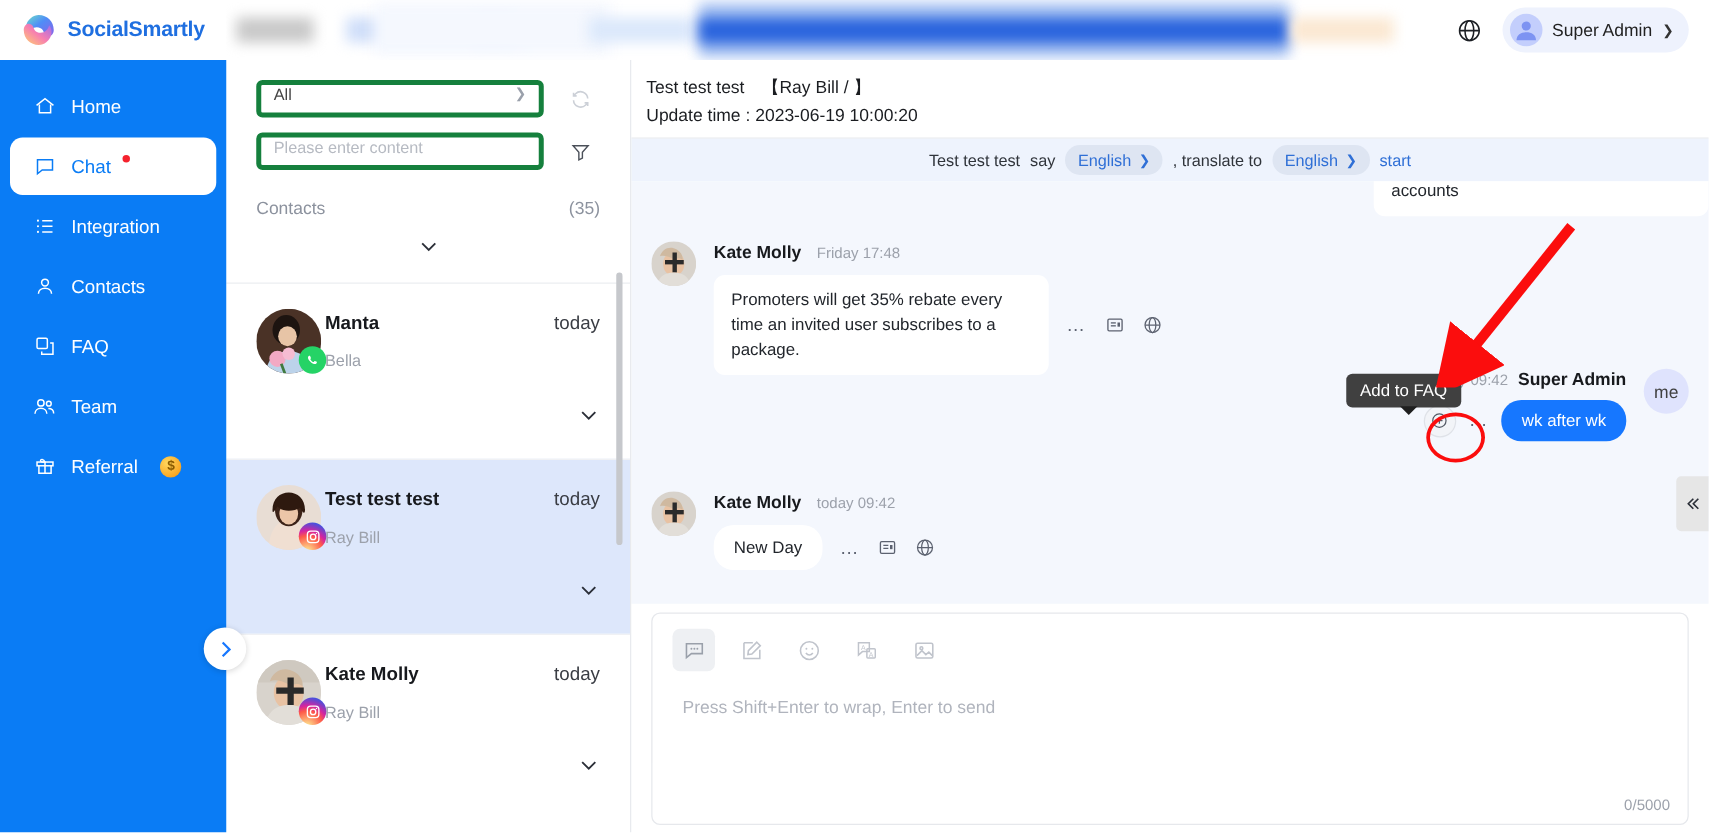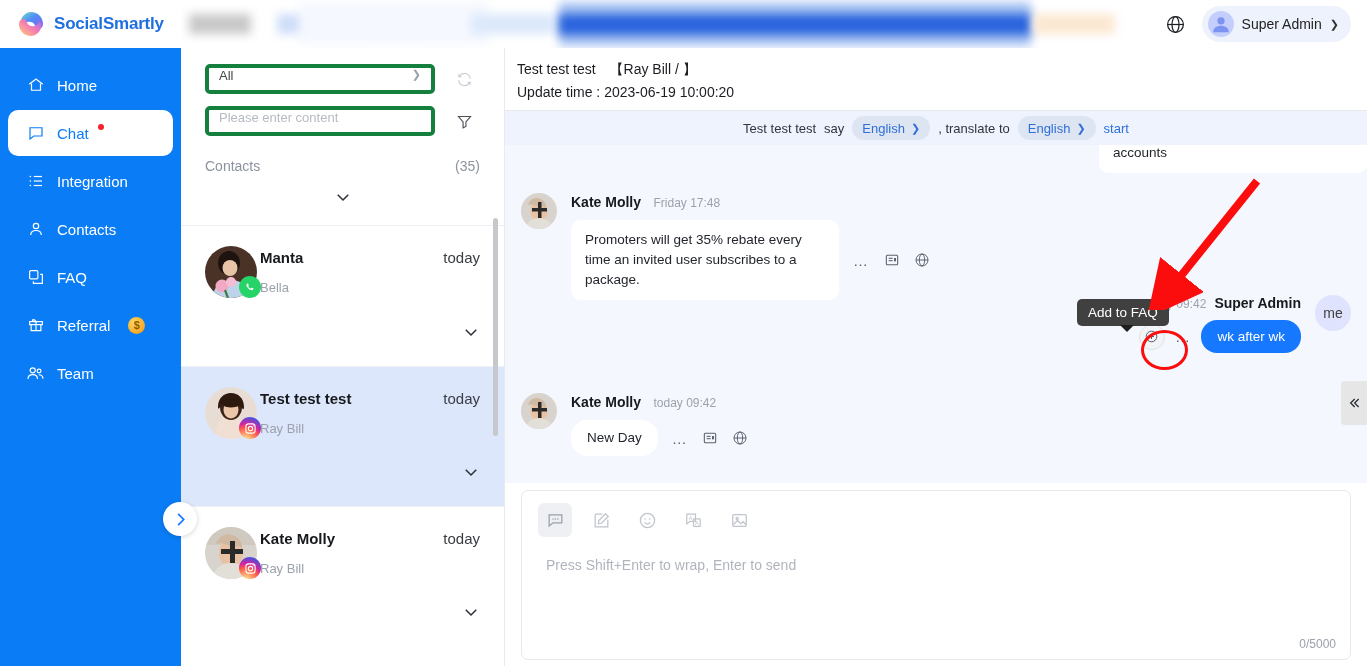--- a/index.html
+++ b/index.html
@@ -305,41 +305,41 @@
         <svg viewBox="0 0 24 24" width="18" height="18" fill="none" stroke="currentColor" stroke-width="1.6">
           <rect x="3.5" y="3.5" width="11" height="11" rx="1.5"></rect>
           <path d="M17.5 8.5h3v12h-12v-3"></path>
         </svg>
       </span>
       <span>FAQ</span>
     </div>
 
     <div class="nav-item">
       <span class="nav-ico">
+        <svg viewBox="0 0 24 24" width="19" height="19" fill="none" stroke="currentColor" stroke-width="1.5">
+          <circle cx="8.5" cy="8" r="3.2"></circle>
+            <path d="M2.5 19c0-3.6 2.8-5.5 6-5.5s6 1.9 6 5.5"></path>
+          <circle cx="16.5" cy="8.8" r="2.4"></circle>
+            <path d="M16 13.6c3 0 5.4 1.8 5.4 5"></path>
+        </svg>
+      </span>
+      <span>Team</span>
+    </div>
+
+    <div class="nav-item">
+      <span class="nav-ico">
         <svg viewBox="0 0 24 24" width="18" height="18" fill="none" stroke="currentColor" stroke-width="1.6">
           <rect x="3.5" y="7.5" width="17" height="4"></rect>
             <path d="M5.5 11.5v8h13v-8"></path>
           <line x1="12" y1="7.5" x2="12" y2="19.5"></line>
           <path d="M12 7.5C10.5 4 7 4.2 7.3 6.3 7.6 8 10.4 7.6 12 7.5z"></path>
         </svg>
       </span>
       <span>Referral</span>
       <span class="coin">$</span>
-    </div>
-
-    <div class="nav-item">
-      <span class="nav-ico">
-        <svg viewBox="0 0 24 24" width="19" height="19" fill="none" stroke="currentColor" stroke-width="1.5">
-          <circle cx="8.5" cy="8" r="3.2"></circle>
-            <path d="M2.5 19c0-3.6 2.8-5.5 6-5.5s6 1.9 6 5.5"></path>
-          <circle cx="16.5" cy="8.8" r="2.4"></circle>
-            <path d="M16 13.6c3 0 5.4 1.8 5.4 5"></path>
-        </svg>
-      </span>
-      <span>Team</span>
     </div>
   </nav>
 
   <section class="listpanel">
     <div class="filters">
       <div class="sel-row">
         <div class="sel-box">
           <span>All</span>
           <span class="chev">❯</span>
         </div>

